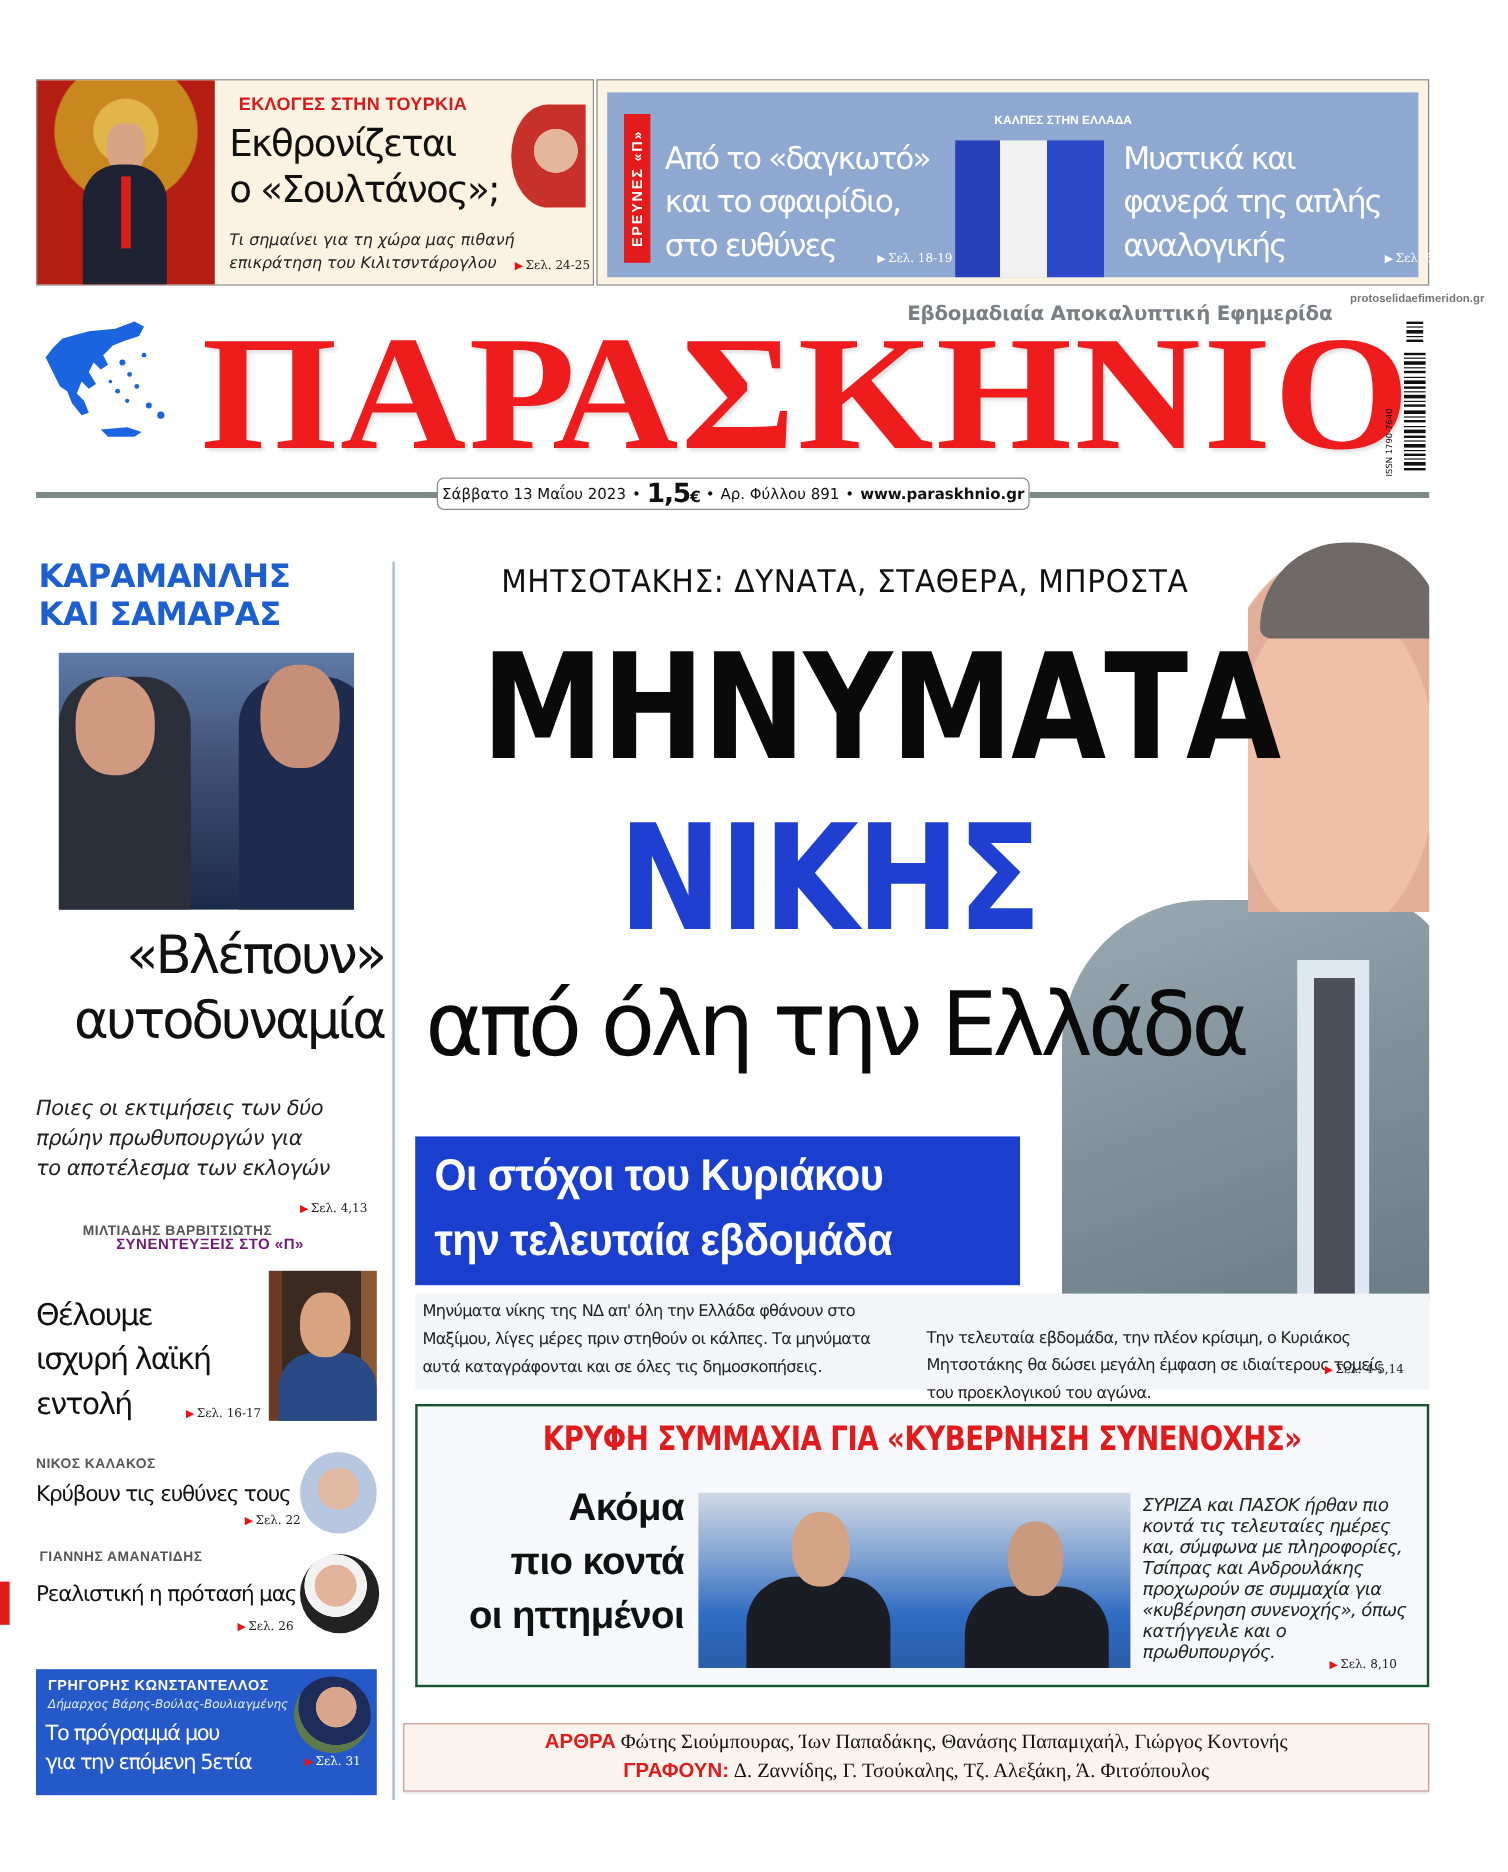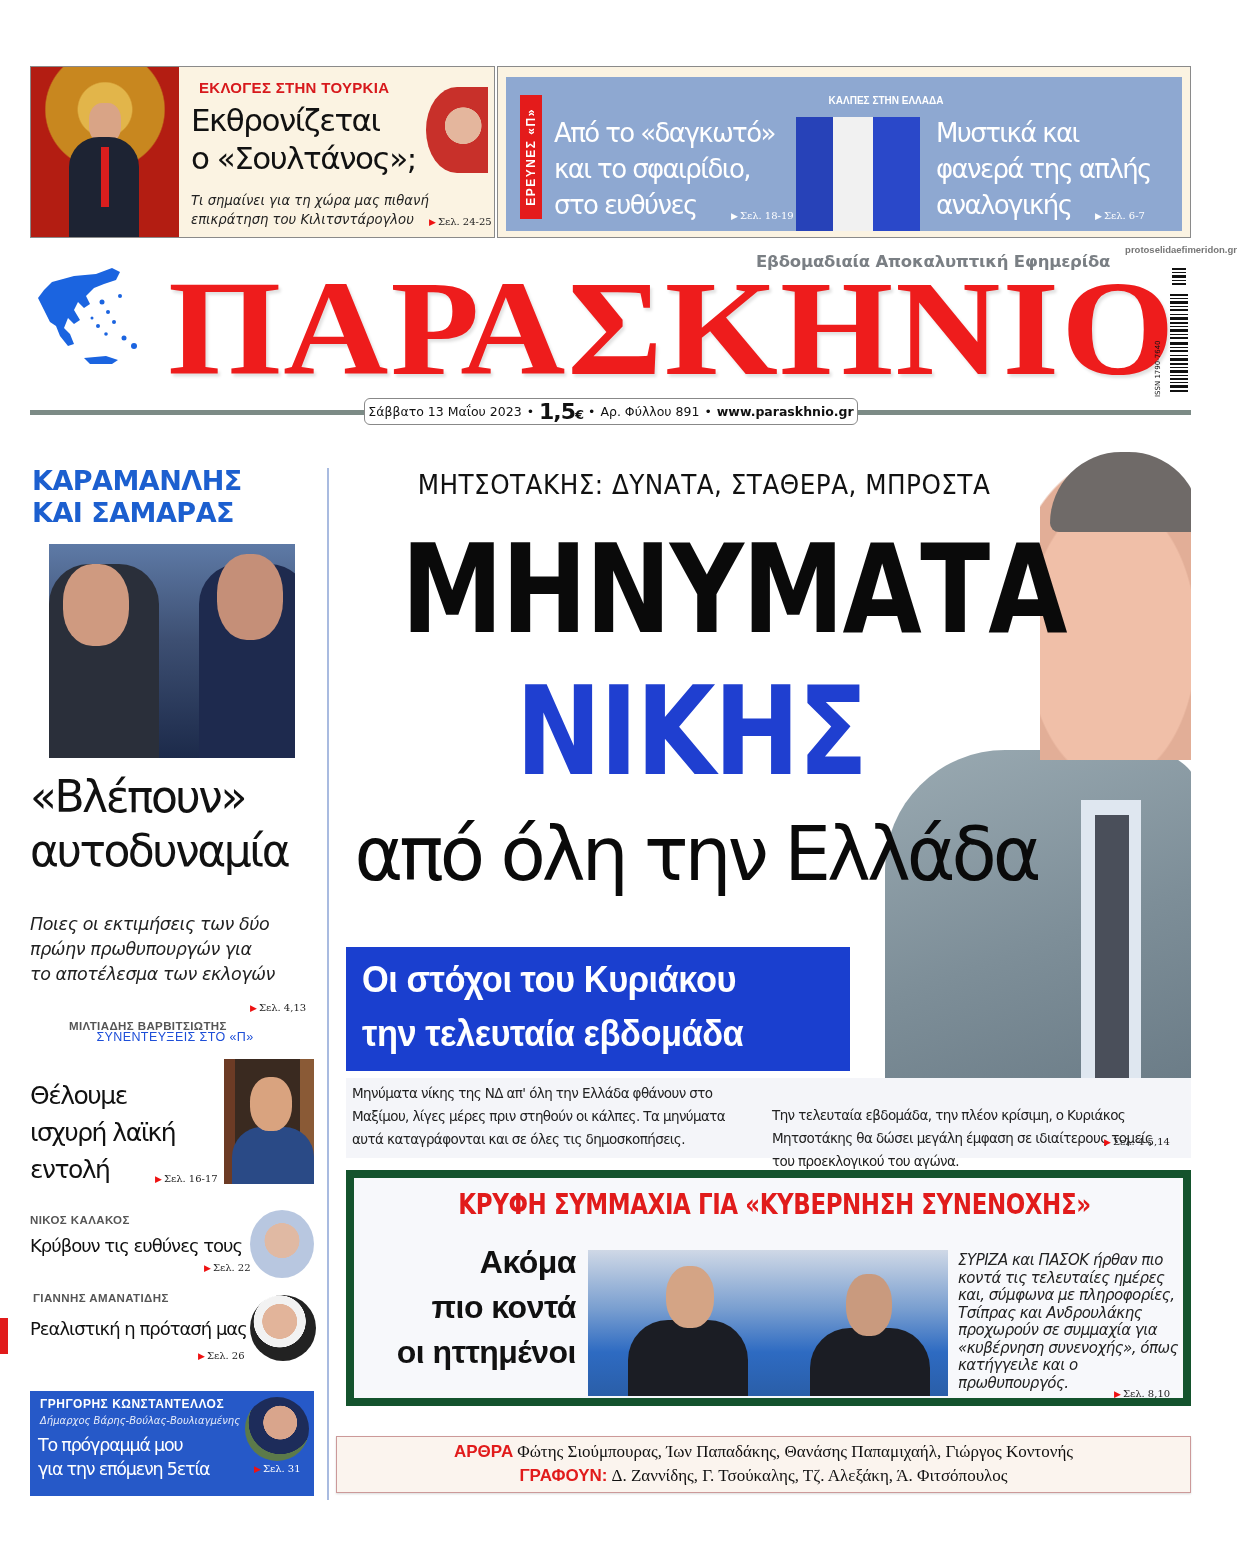--- a/index.html
+++ b/index.html
@@ -45,24 +45,24 @@
   .issue-strip .url { font-weight: bold; }
 
   
   .col-divider { left: 327px; top: 468px; width: 2px; height: 1032px; background: #a9bbe0; }
   .karam-kicker { left: 32px; top: 465px; width: 280px; font-family: "DejaVu Sans", sans-serif; font-weight: bold; font-size: 27px; line-height: 32px; color: #1c5fcf; letter-spacing: -0.5px; }
   .karam-photo { left: 49px; top: 544px; width: 246px; height: 214px; background: linear-gradient(180deg, #5e7aa6 0%, #3d4f72 45%, #1c2a4a 100%); overflow: hidden; }
   .karam-photo .p1 { position: absolute; left: 0; top: 20px; width: 110px; height: 200px; background: #2a2f3a; border-radius: 40px 40px 0 0; }
   .karam-photo .p1h { position: absolute; left: 14px; top: 20px; width: 66px; height: 82px; background: #cf9a80; border-radius: 45%; }
   .karam-photo .p2 { position: absolute; left: 150px; top: 20px; width: 110px; height: 200px; background: #1e2a4e; border-radius: 40px 40px 0 0; }
   .karam-photo .p2h { position: absolute; left: 168px; top: 10px; width: 66px; height: 86px; background: #c58f78; border-radius: 45%; }
-  .karam-headline { left: 30px; top: 770px; width: 290px; font-family: "DejaVu Sans", sans-serif; font-size: 44px; line-height: 54px; color: #111; letter-spacing: -2.5px; }
+  .karam-headline { left: 30px; top: 770px; width: 290px; font-family: "DejaVu Sans", sans-serif; font-size: 44px; line-height: 54px; color: #111; letter-spacing: -2.5px; text-align: right; }
   .karam-sub { left: 30px; top: 912px; width: 290px; font-family: "DejaVu Sans", sans-serif; font-style: italic; font-size: 17.5px; line-height: 25px; color: #222; letter-spacing: -0.4px; }
   .karam-ref { left: 250px; top: 1002px; }
-  .interviews-kicker { left: 30px; top: 1030px; width: 290px; text-align: center; font-family: "Liberation Sans", sans-serif; font-weight: normal; font-size: 12.5px; color: #1d4ed8; letter-spacing: 0.4px; }
+  .interviews-kicker { left: 30px; top: 1030px; width: 290px; text-align: center; font-family: "Liberation Sans", sans-serif; font-weight: bold; font-size: 12.5px; color: #701a75; letter-spacing: 0.4px; }
 
   .iv-name { font-family: "Liberation Sans", sans-serif; font-weight: bold; font-size: 11.5px; color: #555; letter-spacing: 0.4px; white-space: nowrap; }
   .iv-quote { font-family: "DejaVu Sans", sans-serif; color: #111; letter-spacing: -1px; }
   .iv1-name { left: 30px; top: 1020px; padding-left: 39px; }
   .iv1-quote { left: 30px; top: 1077px; width: 190px; font-size: 25px; line-height: 37px; letter-spacing: -1.5px; }
   .iv1-ref { left: 155px; top: 1173px; }
   .iv1-photo { left: 224px; top: 1059px; width: 90px; height: 125px; background: linear-gradient(90deg, #6c3b25 0 12%, #3a2a20 12% 85%, #8a5a36 85% 100%); overflow: hidden; }
   .iv1-photo .b { position: absolute; left: 8px; top: 68px; width: 82px; height: 60px; background: #2a4a86; border-radius: 30px 30px 0 0; }
   .iv1-photo .h { position: absolute; left: 26px; top: 18px; width: 42px; height: 54px; background: #d9a37f; border-radius: 45%; }
   .iv2-name { left: 30px; top: 1214px; }
@@ -99,21 +99,21 @@
 
   .subhead-box { left: 346px; top: 947px; width: 504px; height: 124px; background: #1a3fcf; }
   .subhead-box span { position: absolute; left: 16px; top: 6px; width: 480px; font-family: "Liberation Sans", sans-serif; font-weight: bold; font-size: 37px; line-height: 54px; color: #fff; letter-spacing: -0.5px; transform: scaleX(0.93); transform-origin: left top; }
 
   .summary-strip { left: 346px; top: 1078px; width: 845px; height: 80px; background: #f4f5f9; }
   .summary-left { left: 6px; top: 4px; width: 400px; font-family: "DejaVu Sans", sans-serif; font-size: 13.5px; line-height: 23px; color: #222; letter-spacing: -0.6px; }
   .summary-right { left: 426px; top: 4px; width: 400px; font-family: "DejaVu Sans", sans-serif; font-size: 13.5px; line-height: 23px; color: #222; letter-spacing: -0.6px; margin-top: 22px; }
   .summary-ref { left: 758px; top: 58px; }
 
   
-  .opp-box { left: 346px; top: 1170px; width: 845px; height: 236px; border: 8px solid #14532d; background: #f7f8fb; }
+  .opp-box { left: 346px; top: 1170px; width: 845px; height: 236px; border: 2px solid #14532d; background: #f7f8fb; }
   .opp-kicker { left: 0; top: 10px; width: 841px; text-align: center; font-family: "DejaVu Sans", sans-serif; font-weight: bold; font-size: 28px; color: #e11b1b; letter-spacing: -0.5px; transform: scaleX(0.82); transform-origin: center; white-space: nowrap; }
   .opp-headline { left: 0; top: 62px; width: 222px; text-align: right; font-family: "Liberation Sans", sans-serif; font-weight: bold; font-size: 32px; line-height: 45px; color: #111; letter-spacing: -0.5px; }
   .opp-photo { left: 234px; top: 72px; width: 360px; height: 146px; background: linear-gradient(180deg, #cfd8e6 0%, #7a9fd0 40%, #2e6bc2 70%, #2a5ea8 100%); overflow: hidden; }
   .opp-photo .a { position: absolute; left: 40px; top: 70px; width: 120px; height: 90px; background: #1b1d24; border-radius: 40px 40px 0 0; }
   .opp-photo .ah { position: absolute; left: 78px; top: 16px; width: 48px; height: 62px; background: #d4a485; border-radius: 45%; }
   .opp-photo .b { position: absolute; left: 222px; top: 78px; width: 120px; height: 90px; background: #1b1d24; border-radius: 40px 40px 0 0; }
   .opp-photo .bh { position: absolute; left: 258px; top: 24px; width: 46px; height: 62px; background: #c99a7e; border-radius: 45%; }
   .opp-text { left: 604px; top: 74px; width: 230px; font-family: "DejaVu Sans", sans-serif; font-style: italic; font-size: 15px; line-height: 17.5px; color: #222; letter-spacing: -0.5px; }
   .opp-ref { left: 760px; top: 210px; }
 
@@ -161,21 +161,21 @@
     </div>
     <div class="abs page-ref" style="left:225px; top:133px; color:#fff;">
       <span class="arrow" style="color:#fff;">▶</span><span>Σελ. 18-19</span>
     </div>
     <div class="abs booth-photo"></div>
     <div class="abs poll-right-headline">
       <div>Μυστικά και</div>
       <div>φανερά της απλής</div>
       <div>αναλογικής</div>
     </div>
-    <div class="abs page-ref" style="left:589px; top:133px; color:#fff;">
+    <div class="abs page-ref" style="left:648px; top:133px; color:#fff;">
       <span class="arrow" style="color:#fff;">▶</span><span>Σελ. 6-7</span>
     </div>
   </div>
 </div>
 
 <div class="abs site-watermark">protoselidaefimeridon.gr</div>
 <div class="abs tagline">Εβδομαδιαία Αποκαλυπτική Εφημερίδα</div>
 
 <svg class="abs greece-map" viewBox="0 0 110 108">
   <path fill="#1b64e0" d="M18 20 L40 14 L62 12 L78 6 L86 10 L82 18 L70 22 L60 26 L52 34 L56 42 L50 46 L44 40 L40 48 L46 58 L40 62 L34 56 L30 66 L36 72 L40 82 L34 84 L26 74 L22 64 L16 60 L10 48 L4 36 L10 28 Z"></path>

